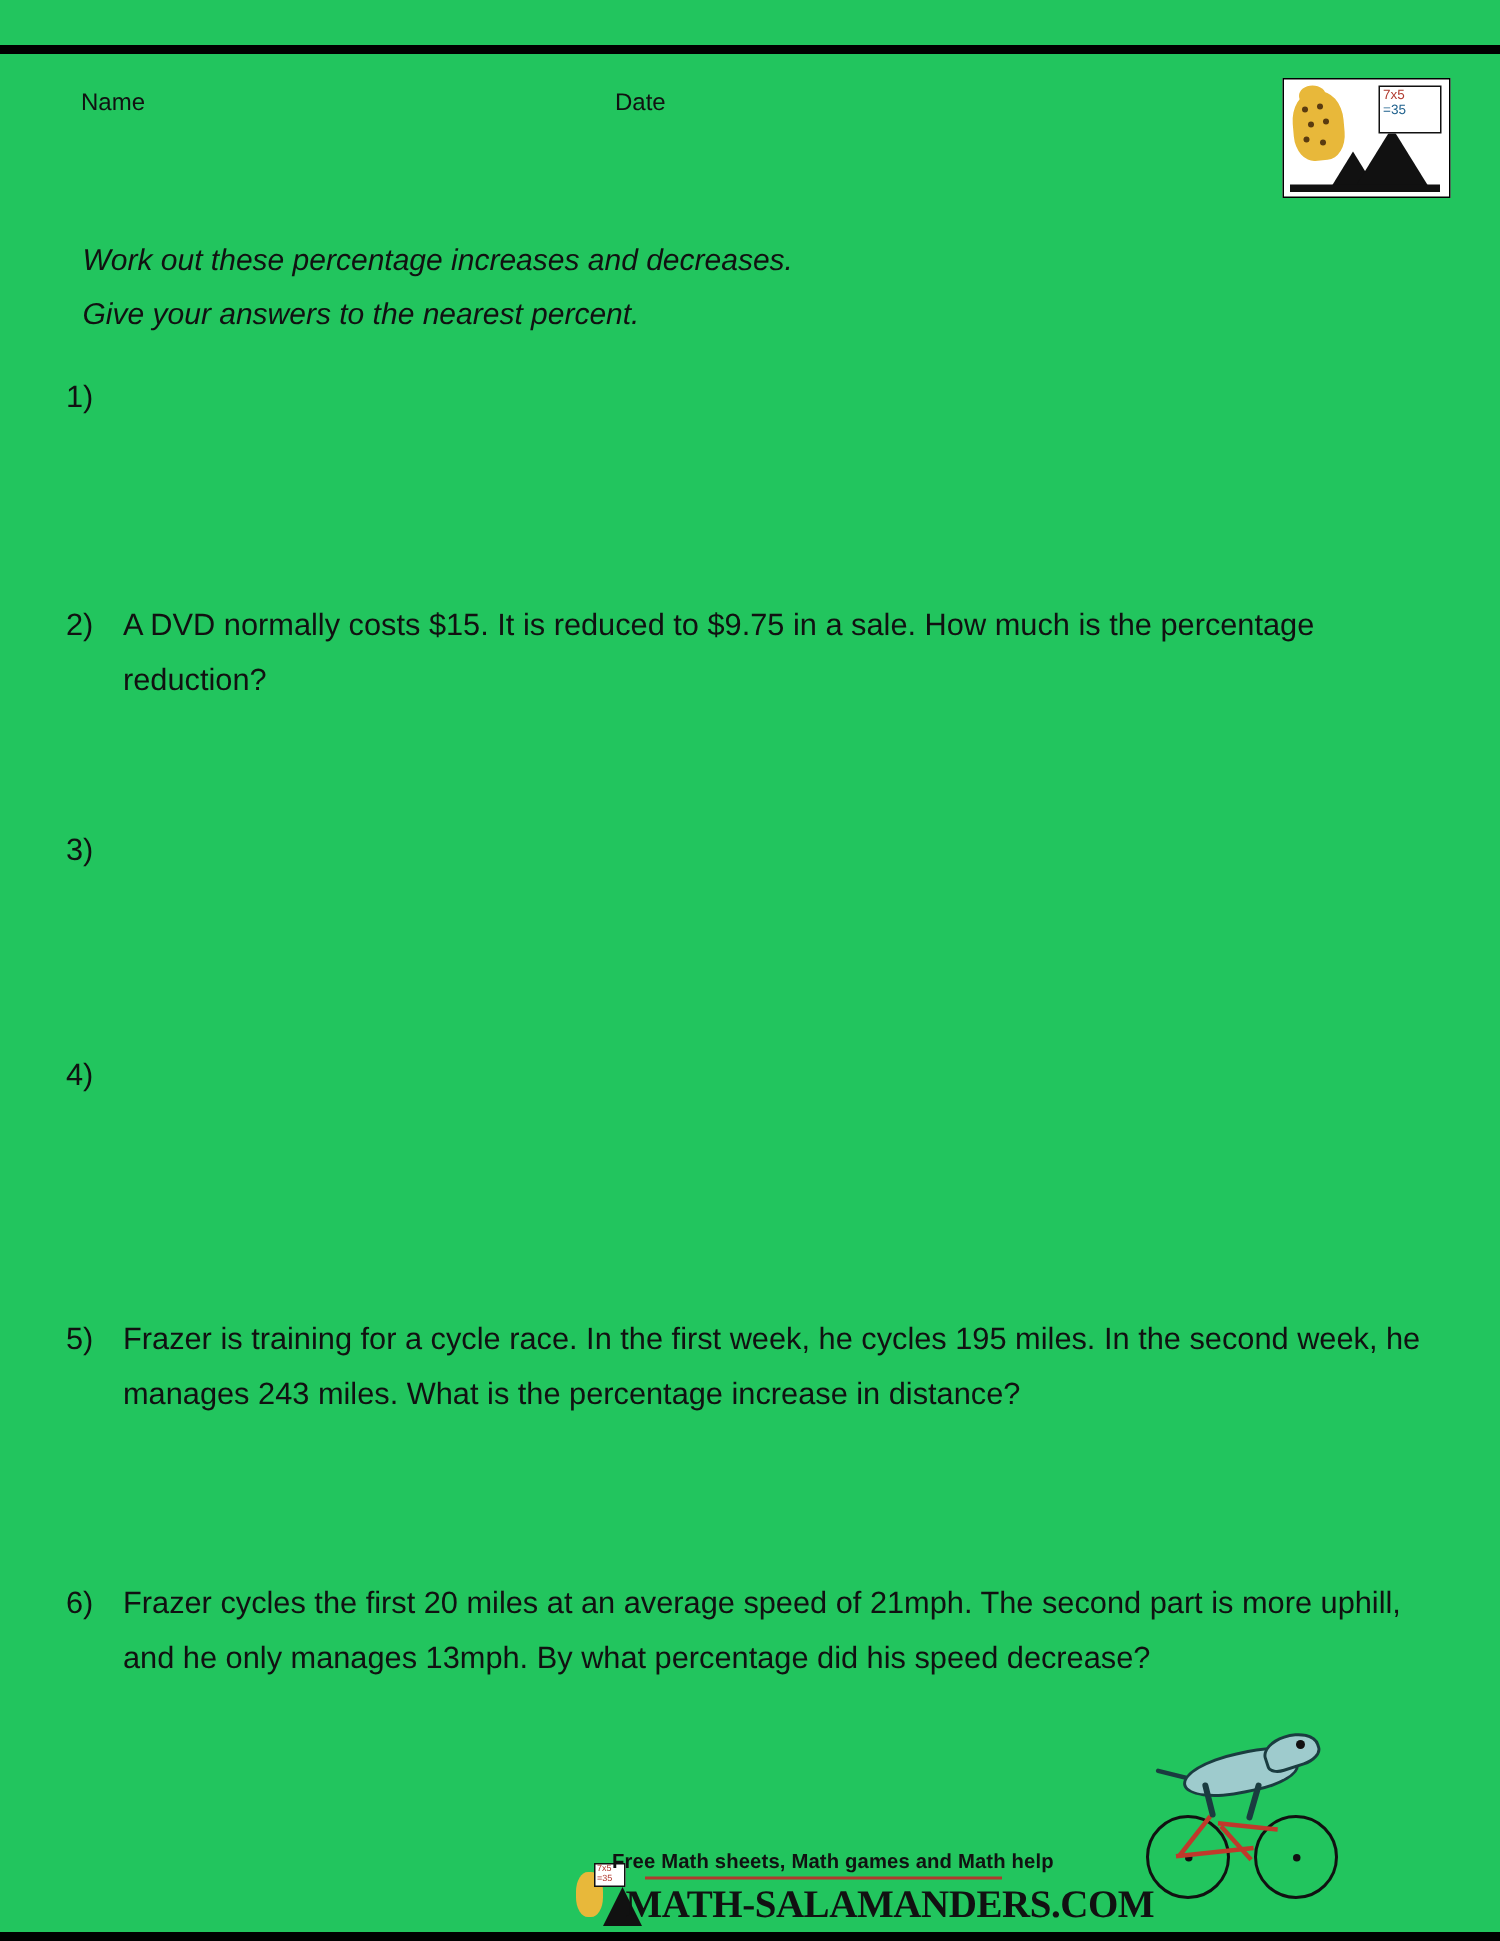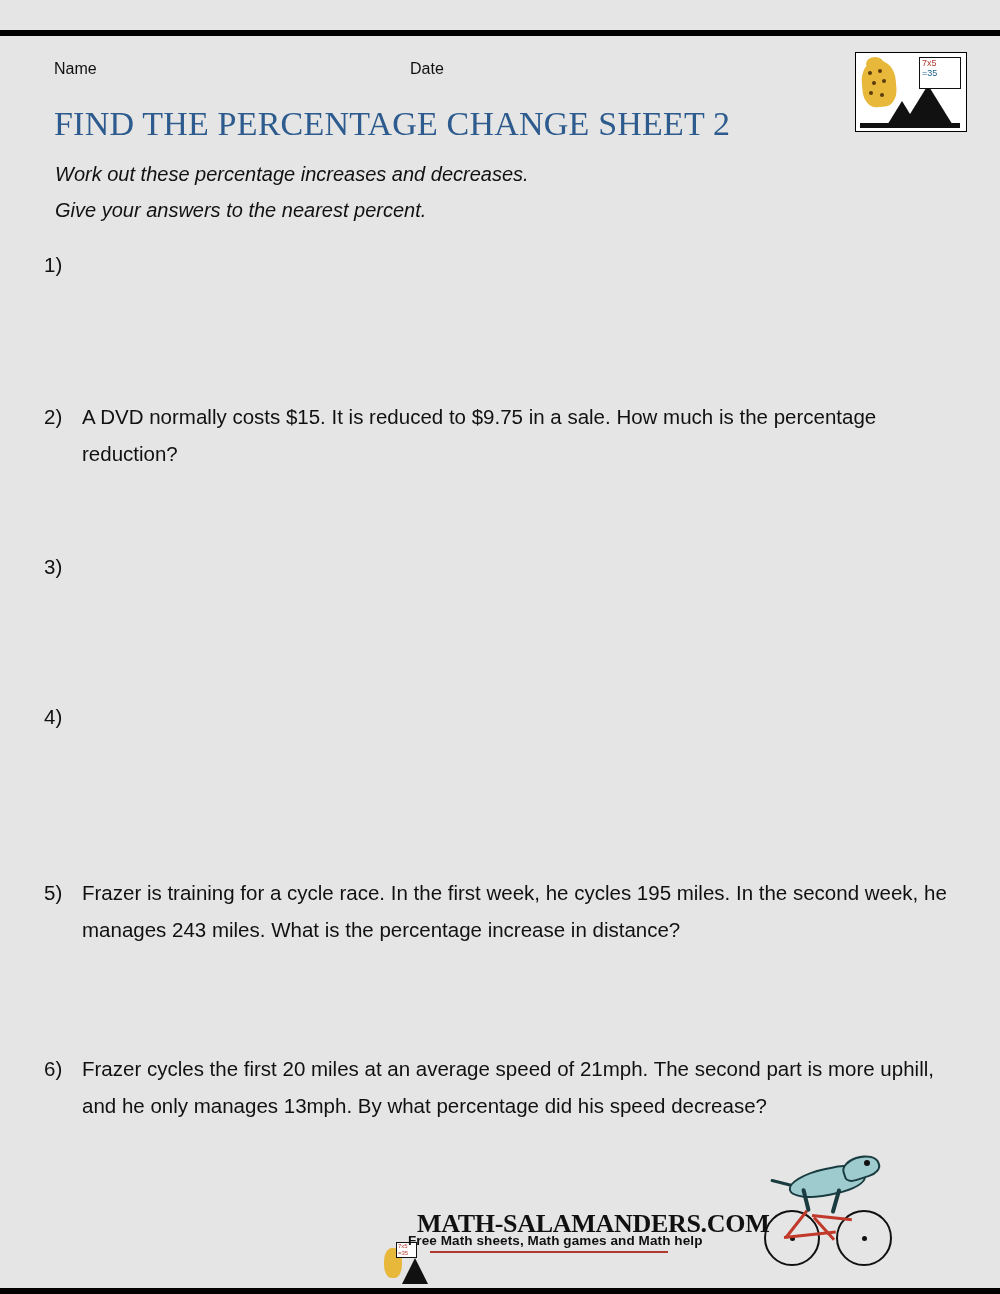--- a/index.html
+++ b/index.html
@@ -11,21 +11,21 @@
     width: 1000px;
     height: 1294px;
     position: relative;
     font-family: "Liberation Sans", sans-serif;
     color: #000000;
     overflow: hidden;
   }
   .page {
     position: absolute;
     inset: 0;
-    background: #e5e5e5;
+    background: #22c55e;
     text-decoration: underline;
   }
   
   .top-rule {
     position: absolute;
     left: 0;
     top: 30px;
     width: 1000px;
     height: 6px;
     background: #000000;
@@ -197,21 +197,21 @@
     position: absolute;
     left: 430px;
     top: 1251px;
     width: 238px;
     height: 2px;
     background: #b03a2e;
   }
   .footer-url {
     position: absolute;
     left: 417px;
-    top: 1209px;
+    top: 1255px;
     font-family: "Liberation Serif", serif;
     font-size: 26px;
     font-weight: bold;
     color: #111111;
     letter-spacing: -0.3px;
   }
   .footer-logo {
     position: absolute;
     left: 382px;
     top: 1240px;
@@ -355,21 +355,20 @@
     </div>
     <div class="mountain2"></div>
     <div class="mountain"></div>
     <div class="grass"></div>
     <div class="logo-board">
       <div class="b1">7x5</div>
       <div class="b2">=35</div>
     </div>
   </div>
 
-  <div class="title">FIND THE PERCENTAGE CHANGE SHEET 2</div>
   <div class="subtitle l2">Give your answers to the nearest percent.</div>
   <div class="subtitle l1">Work out these percentage increases and decreases.</div>
 
   <div class="questions">
 
     <div class="q" style="min-height:92px;">
       <span class="num">1)</span>
     </div>
     <div class="q-gap" style="height:60px;"></div>
 

